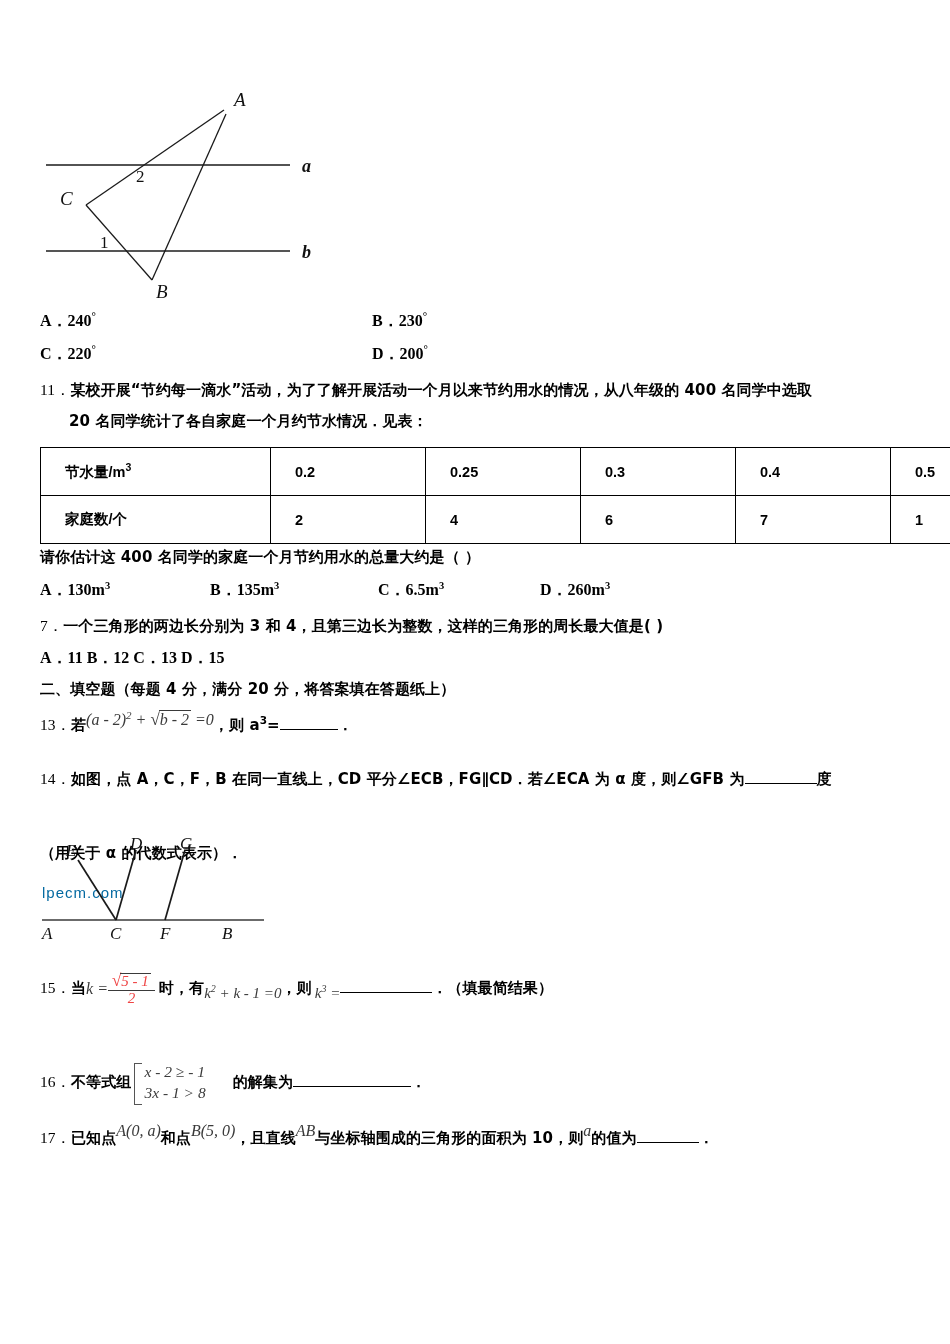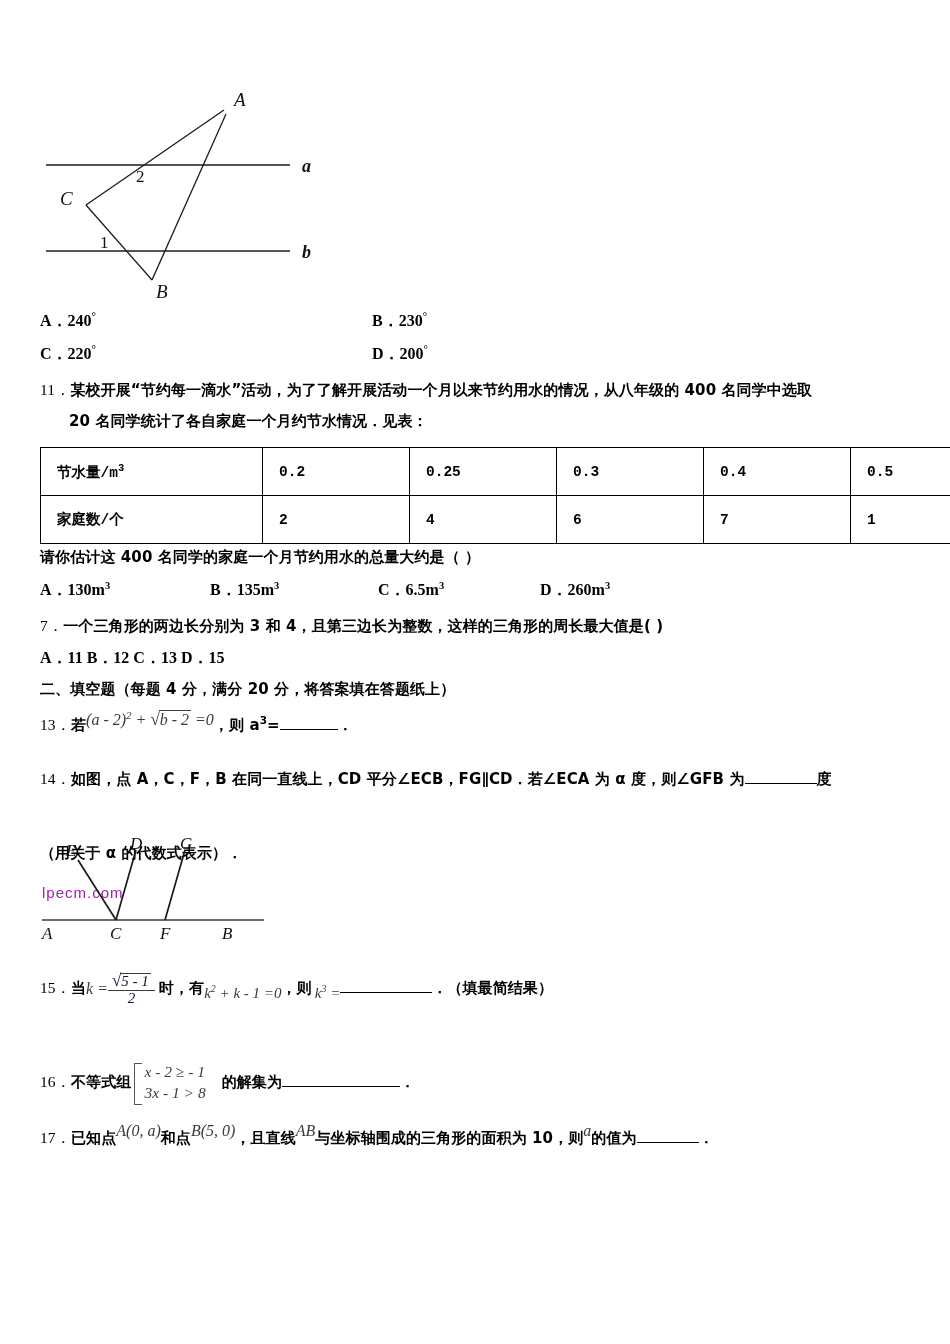--- a/index.html
+++ b/index.html
@@ -53,44 +53,44 @@
   #water-table {
     position: absolute;
     left: 40px; top: 447px;
     width: 855px;
     border-collapse: collapse;
     table-layout: fixed;
   }
   #water-table td {
     border: 1.3px solid #000;
     height: 47px;
-    padding: 0 0 0 16px;
+    padding: 0 0 0 24px;
     vertical-align: middle;
-    font-family: Liberation Mono, monospace;
+    font-family: Liberation Sans, sans-serif;
     font-weight: 700;
     font-size: 14.5px;
   }
   #water-table td.hdr { width: 205px; }
   #water-table td.val { width: 130px; }
 
   
   .math {
     font-family: "Liberation Serif", "DejaVu Serif", serif;
     font-style: italic;
     color: #3a3a3a;
     white-space: nowrap;
   }
   .math-blk { display: inline-block; vertical-align: middle; }
   .frac {
     display: inline-block;
     text-align: center;
     vertical-align: middle;
     line-height: 1.05;
     font-style: italic;
-    color: #0f172a;
+    color: #ef4444;
   }
   .frac .num { display: block; padding: 0 4px; font-size: 15px; }
   .frac .den { display: block; border-top: 1.2px solid #3a3a3a; padding: 0 4px; font-size: 15px; }
   .sqrt {
     display: inline-block;
     border-top: 1.1px solid #3a3a3a;
     padding: 0 2px 0 1px;
     margin-left: -1px;
   }
   .radsign { font-size: 17px; }
@@ -119,21 +119,21 @@
     border-bottom: 1.3px solid #555;
   }
 
   
   #figure-two { position: absolute; left: 36px; top: 836px; width: 235px; height: 108px; }
   .wm {
     position: absolute;
     left: 42px; top: 884px;
     font-family: "Liberation Sans", sans-serif;
     font-size: 15px;
-    color: #a21caf;
+    color: #0369a1;
     letter-spacing: 1px;
     user-select: none;
   }
 </style>
 </head>
 <body>
 
 <div class="page">
 
   <div id="figure-one">
@@ -248,21 +248,21 @@
       <text x="124" y="103" font-family="Liberation Serif, serif" font-style="italic" font-size="17" fill="#111">F</text>
       <text x="186" y="103" font-family="Liberation Serif, serif" font-style="italic" font-size="17" fill="#111">B</text>
     </svg>
   </div>
 
   <div class="abs" style="left:40px; top:972px;">
     <span class="qnum">15．</span><span class="cn">当</span><span class="math math-blk" style="font-size:16px;"><span>k</span> <span>=</span></span><span class="frac"><span class="num"><span class="radsign">√</span><span class="sqrt">5 - 1</span></span><span class="den">2</span></span><span class="cn" style="margin-left:4px;">时，有</span><span class="math math-blk" style="font-size:15px; position:relative; top:3px;"><span>k</span><sup style="font-size:10px;">2</sup> <span>+ k - 1 =0</span></span><span class="cn">，</span><span class="cn">则</span><span class="math math-blk" style="font-size:15px; position:relative; top:3px; margin-left:3px;"><span>k</span><sup style="font-size:10px;">3</sup> <span>=</span></span><span class="blank-line" style="width:92px; height:14px;"></span><span class="cn">．（填最简结果）</span>
   </div>
 
   <div class="abs" style="left:40px; top:1062px;">
-    <span class="qnum">16．</span><span class="cn">不等式组</span><span class="brace-sys"><span style="display:block;">x - 2 ≥ - 1</span><span style="display:block;">3x - 1 &gt; 8</span></span><span class="cn" style="margin-left:4px;padding-left:12px;">的解集为</span><span class="blank-line" style="width:118px; height:14px;"></span><span class="cn">．</span>
+    <span class="qnum">16．</span><span class="cn">不等式组</span><span class="brace-sys"><span style="display:block;">x - 2 ≥ - 1</span><span style="display:block;">3x - 1 &gt; 8</span></span><span class="cn" style="margin-left:15px;padding-left:12px;">的解集为</span><span class="blank-line" style="width:118px; height:14px;"></span><span class="cn">．</span>
   </div>
 
   <div class="abs" style="left:40px; top:1128px;">
     <span class="qnum">17．</span><span class="cn">已知点</span><span class="math math-blk" style="font-size:16px; position:relative; top:-8px;">A(0, a)</span><span class="cn">和点</span><span class="math math-blk" style="font-size:16px; position:relative; top:-8px;">B(5, 0)</span><span class="cn">，且直线</span><span class="math math-blk" style="font-size:16px; position:relative; top:-8px;">AB</span><span class="cn">与坐标轴围成的三角形的面积为 10，则</span><span class="math math-blk" style="font-size:16px; position:relative; top:-8px;">a</span><span class="cn">的值为</span><span class="blank-line" style="width:62px; height:14px;"></span><span class="cn">．</span>
   </div>
 
 
 </div>
 
 </body></html>

